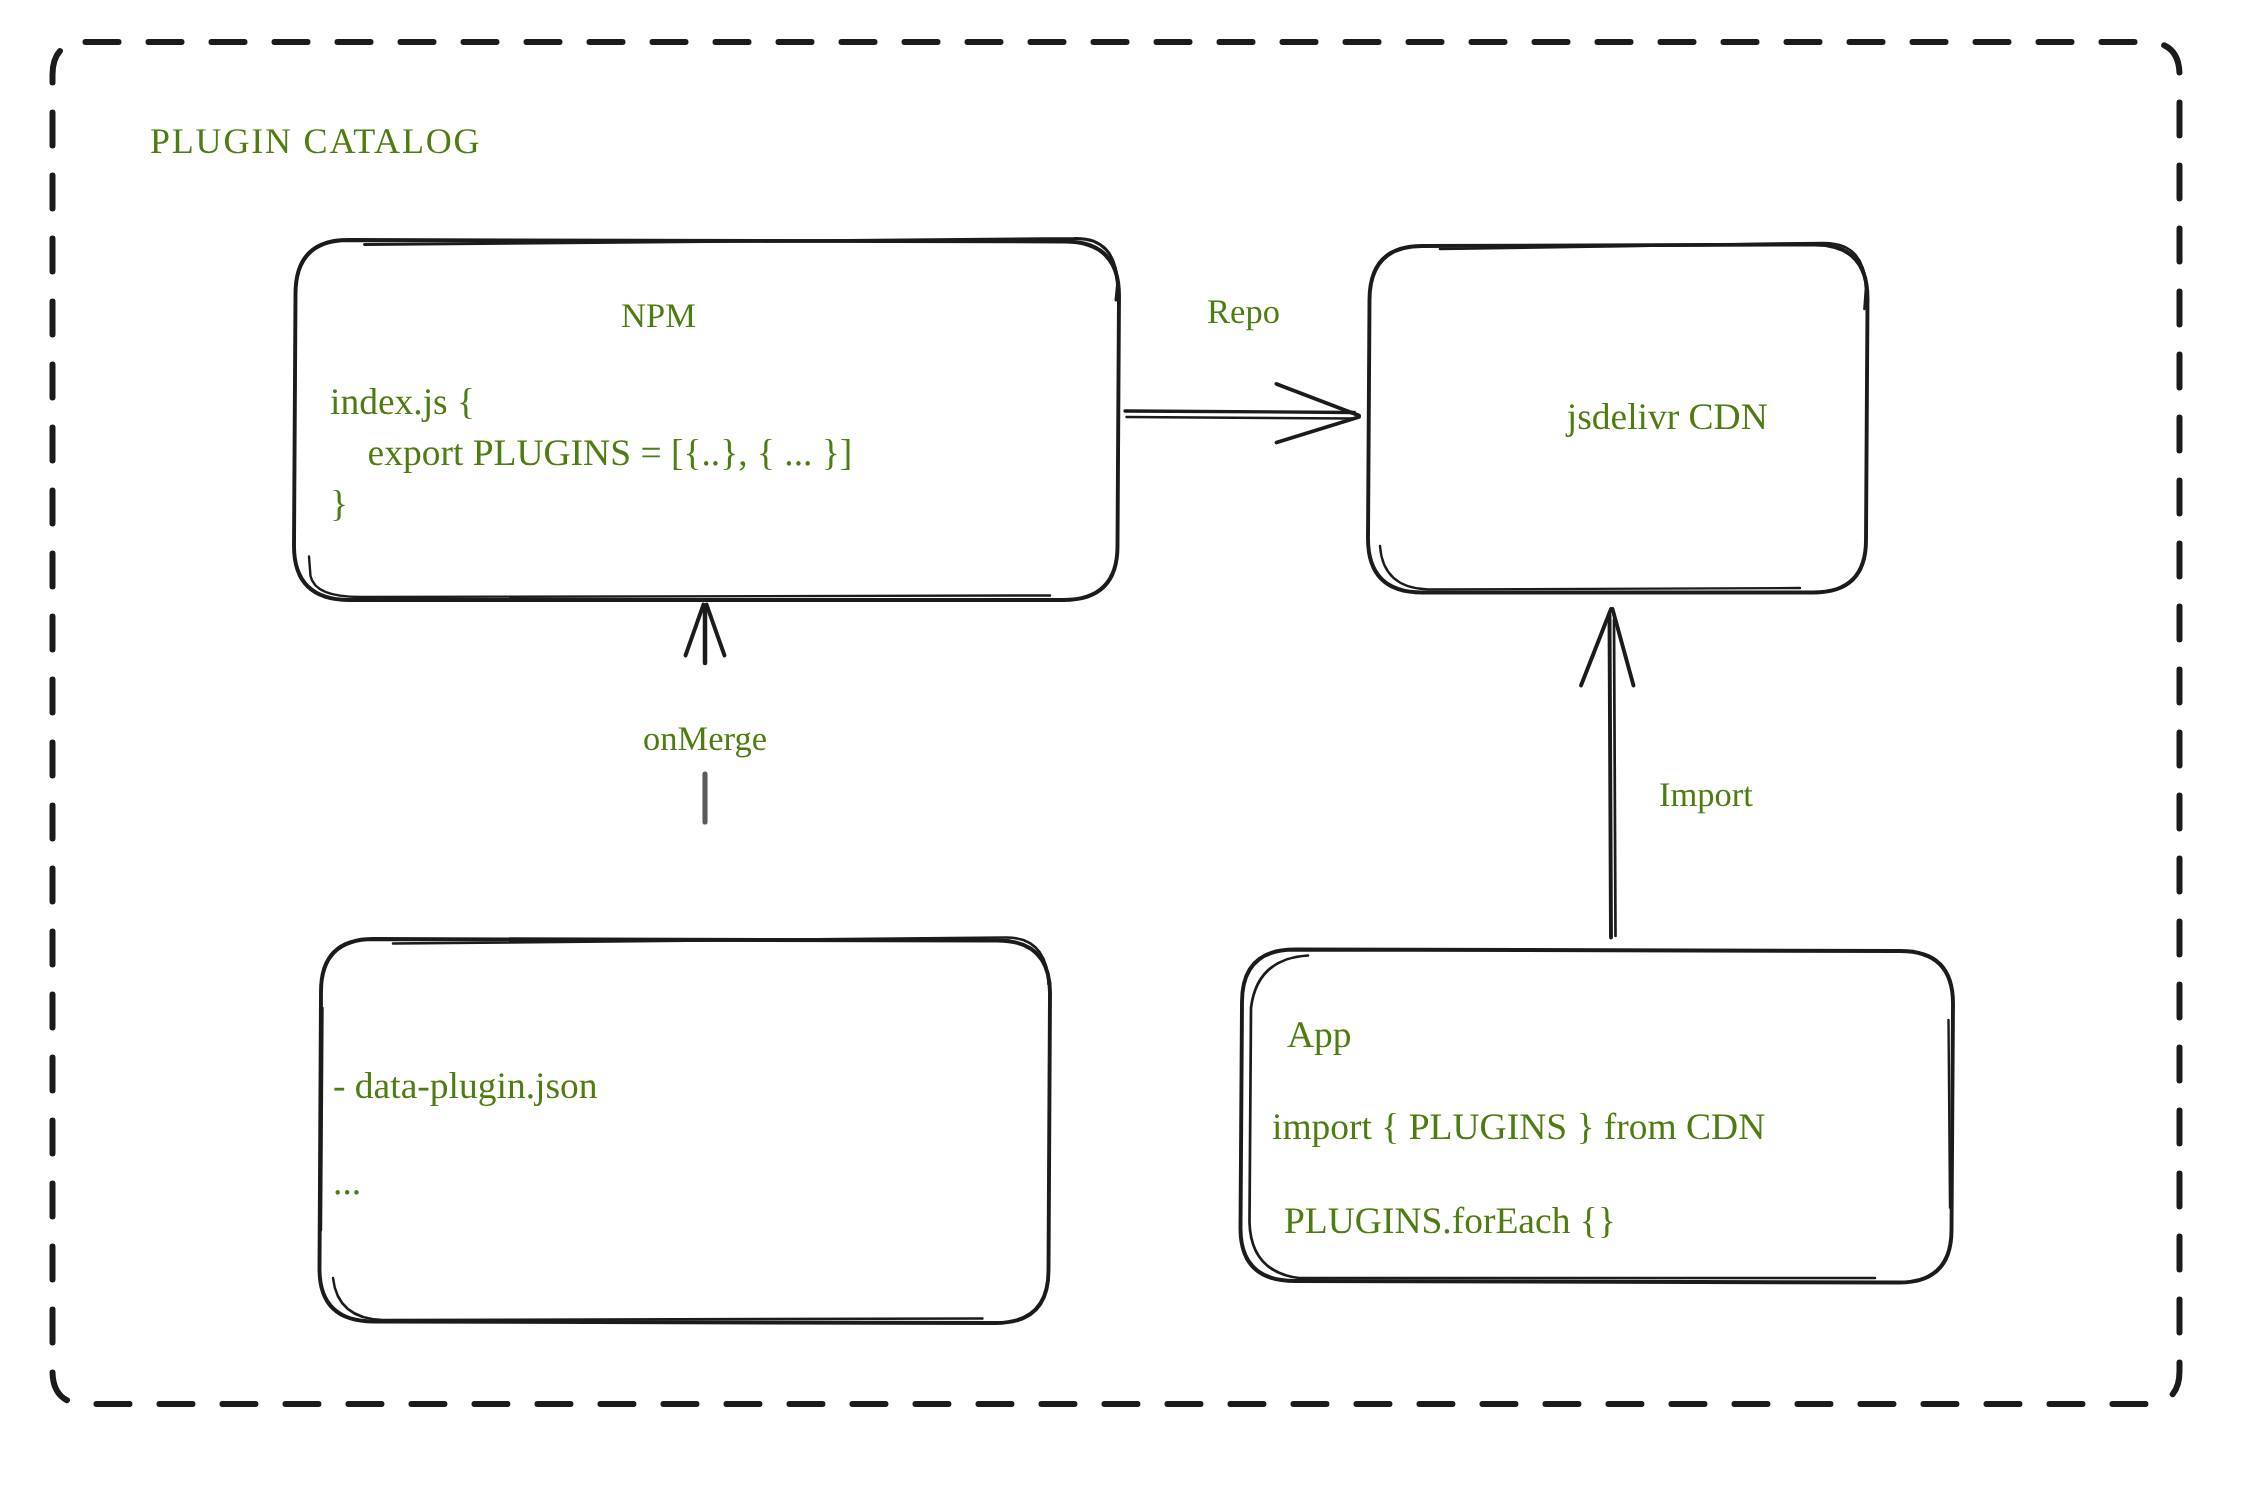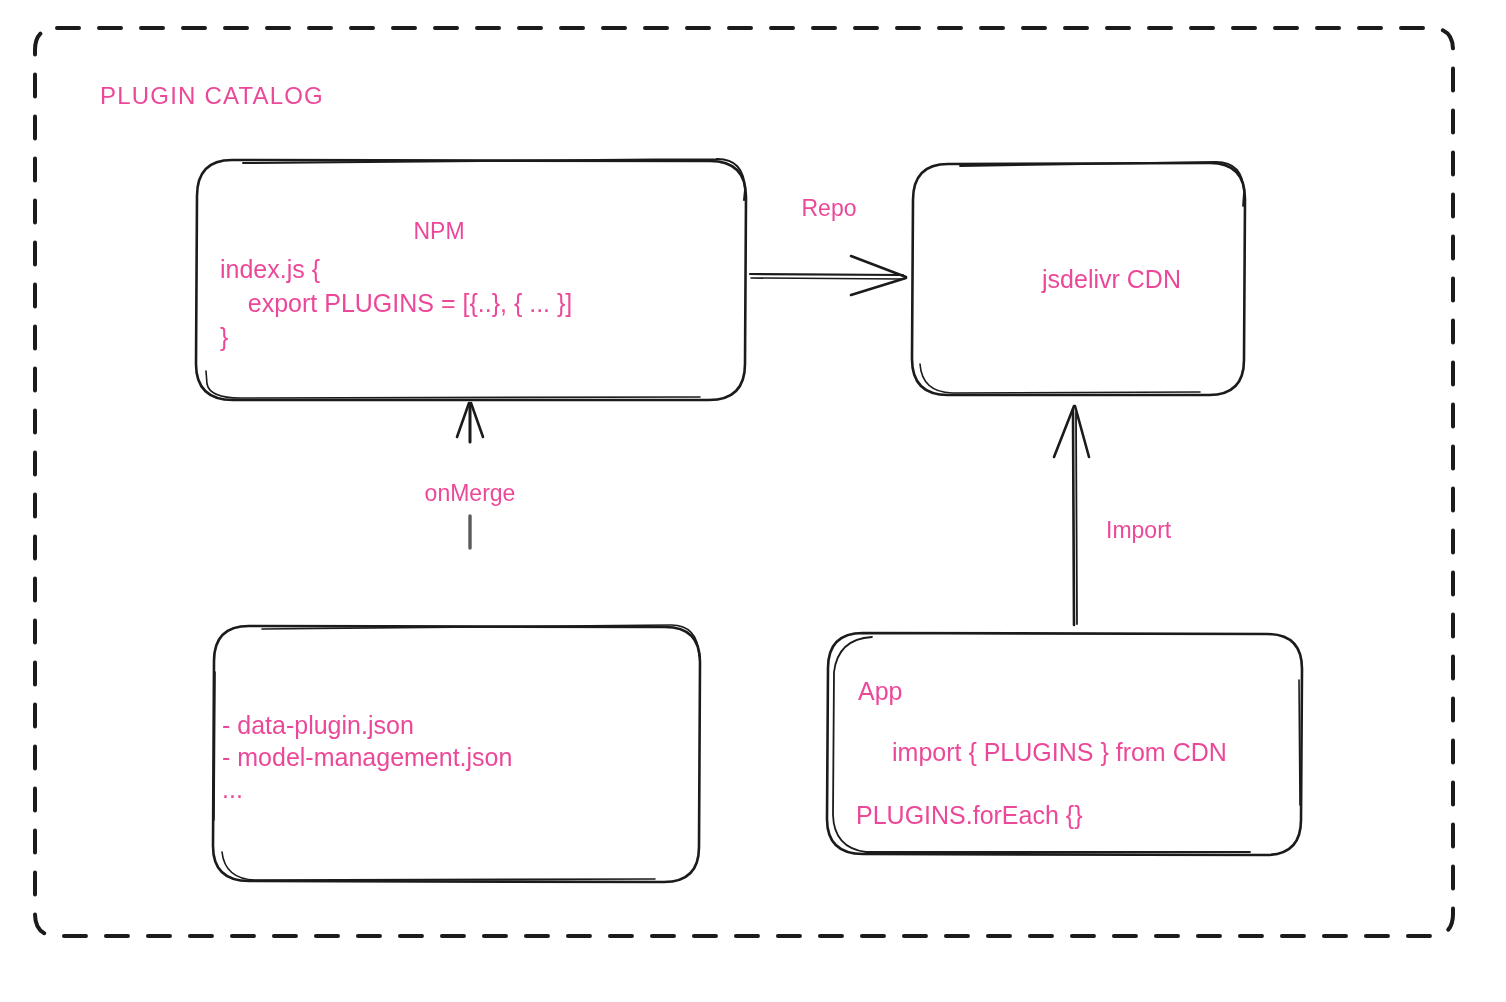--- a/index.html
+++ b/index.html
@@ -23,22 +23,22 @@
     position: absolute;
     left: 0;
     top: 0;
     width: 1506px;
     height: 1002px;
     pointer-events: none;
   }
   .txt {
     position: absolute;
     white-space: pre;
-    font-family: Liberation Sans, sans-serif;
-    color: #ec4899;
+    font-family: Liberation Serif, serif;
+    color: #4d7c0f;
     letter-spacing: 0px;
   }
   .group-title {
     left: 100px;
     top: 82px;
     font-size: 24px;
     letter-spacing: 1.2px;
   }
   .box-title-center {
     font-size: 23px;
@@ -169,35 +169,34 @@
       <path d="M 1074 625 L 1073 410" fill="none" stroke="#1b1b1b" stroke-width="2.6" stroke-linecap="round"></path>
       <path d="M 1077 624 L 1076 413" fill="none" stroke="#1b1b1b" stroke-width="1.8" stroke-linecap="round"></path>
       <path d="M 1054 457 L 1074 406" fill="none" stroke="#1b1b1b" stroke-width="2.6" stroke-linecap="round"></path>
       <path d="M 1089 457 L 1075 406" fill="none" stroke="#1b1b1b" stroke-width="2.6" stroke-linecap="round"></path>
     </g>
 
   </svg>
 
   <div class="txt group-title">PLUGIN CATALOG</div>
 
-  <div class="txt box-title-center" style="left:196px; top:198px; width:486px;margin-top:20px;">NPM</div>
+  <div class="txt box-title-center" style="left:196px; top:198px; width:486px;">NPM</div>
   <div class="txt code" style="left:220px; top:252px;">index.js {</div>
   <div class="txt code" style="left:220px; top:286px;">    export PLUGINS = [{..}, { ... }]</div>
   <div class="txt code" style="left:220px; top:320px;">}</div>
 
   <div class="txt box-title-center" style="left:912px; top:265px; width:399px; font-size:25px;">jsdelivr CDN</div>
 
   <div class="txt edge-label" style="left:739px; top:195px; width:180px;">Repo</div>
 
   <div class="txt edge-label" style="left:320px; top:480px; width:300px;">onMerge</div>
 
 
   <div class="txt code" style="left:222px; top:708px;">- data-plugin.json</div>
-  <div class="txt code" style="left:222px; top:740px;">- model-management.json</div>
   <div class="txt code" style="left:222px; top:772px;">...</div>
 
   <div class="txt edge-label" style="left:1106px; top:517px; width:150px; text-align:left;">Import</div>
 
   <div class="txt node-label" style="left:858px; top:677px; font-size:25px;">App</div>
-  <div class="txt code" style="left:892px; top:735px;text-align:right;">import { PLUGINS } from CDN</div>
+  <div class="txt code" style="left:848px; top:735px;text-align:right;">import { PLUGINS } from CDN</div>
   <div class="txt code" style="left:856px; top:798px;">PLUGINS.forEach {}</div>
 
 </div>
 
 </body></html>

